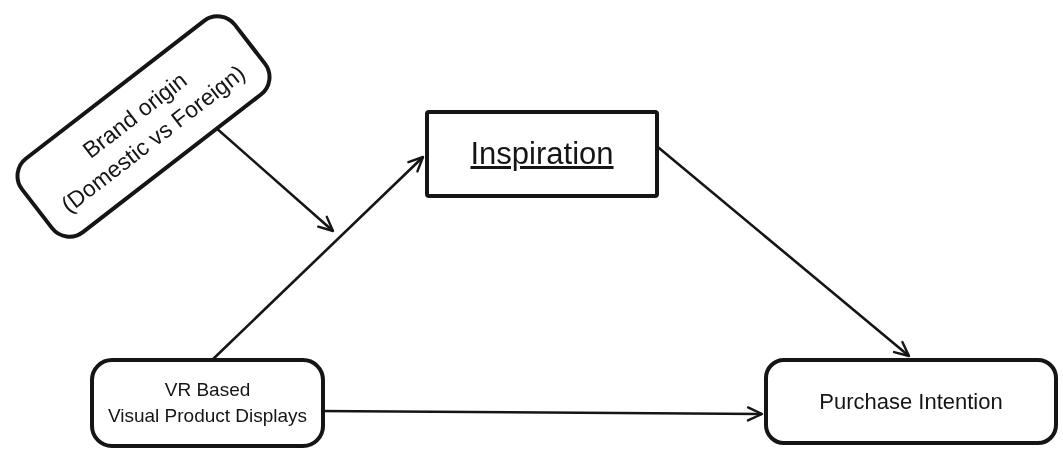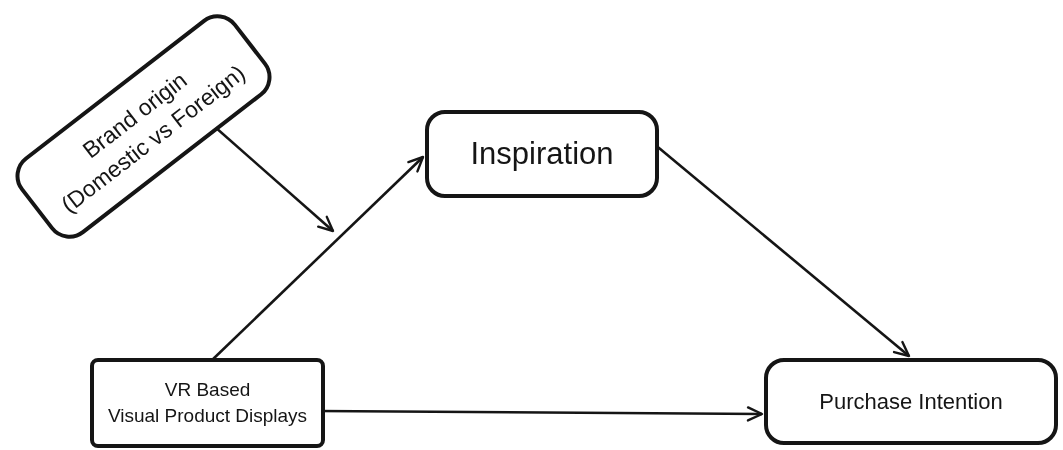--- a/index.html
+++ b/index.html
@@ -44,29 +44,30 @@
     border-radius: 24px;
     transform: rotate(-37.7deg);
     font-size: 23px;
     line-height: 30px;
   }
   .node--inspiration {
     left: 425px;
     top: 110px;
     width: 234px;
     height: 88px;
-    border-radius: 20px;
+    border-radius: 4px;
     font-size: 31px;
+    text-decoration: underline;
   }
   .node--vr {
     left: 90px;
     top: 358px;
     width: 235px;
     height: 90px;
-    border-radius: 8px;
+    border-radius: 22px;
     font-size: 19px;
     line-height: 26px;
   }
   .node--purchase {
     left: 764px;
     top: 358px;
     width: 294px;
     height: 87px;
     border-radius: 20px;
     font-size: 22px;

